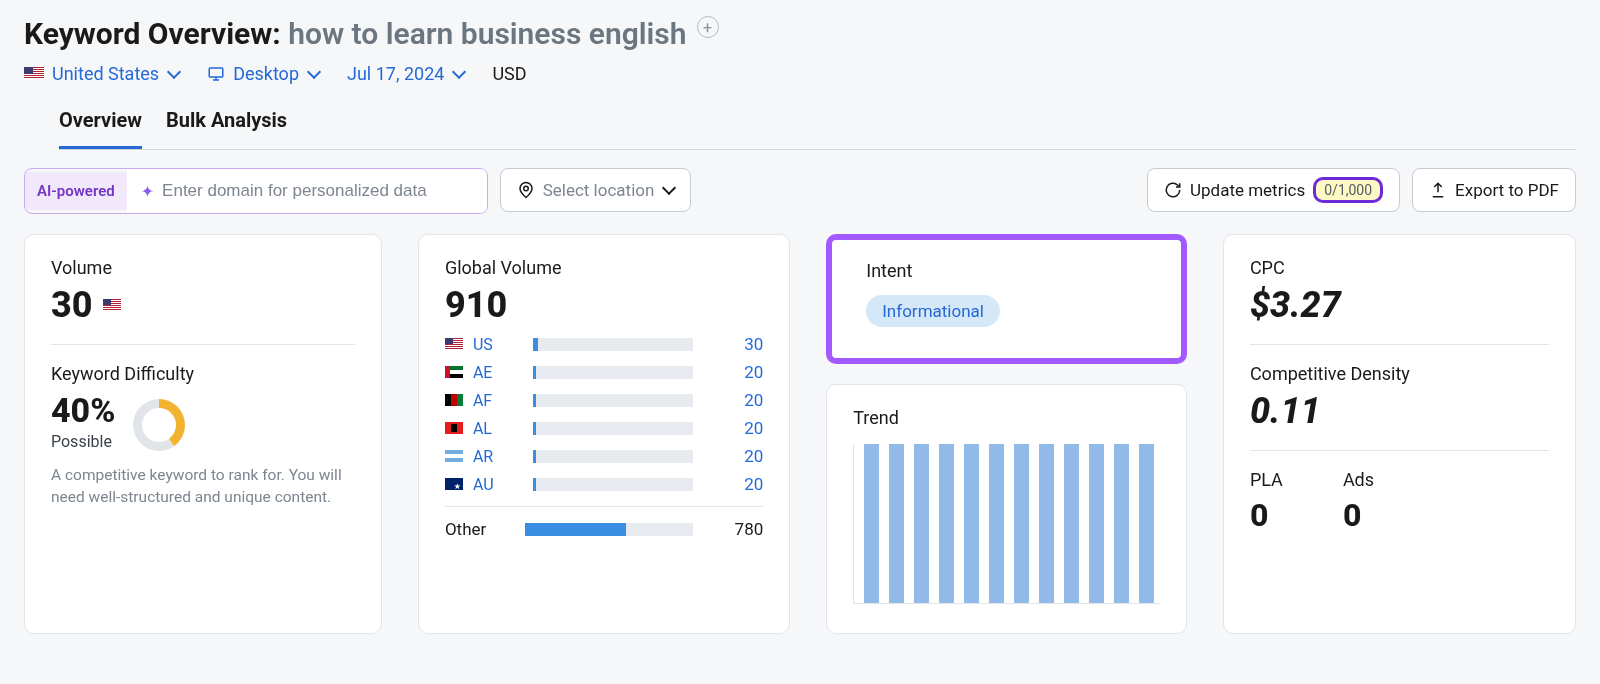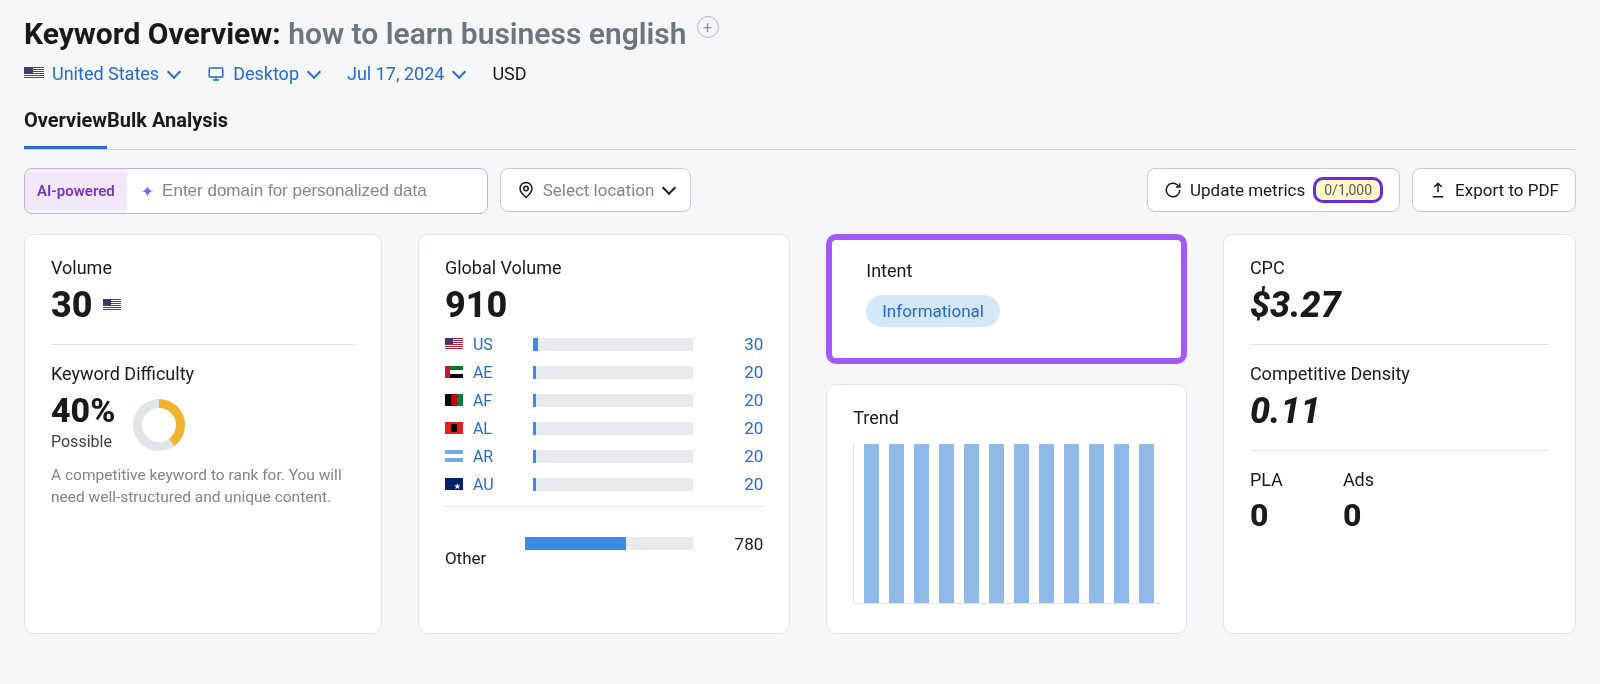--- a/index.html
+++ b/index.html
@@ -6,21 +6,21 @@
   body { font-family: -apple-system, BlinkMacSystemFont, "Segoe UI", Roboto, Helvetica, Arial, sans-serif; background: #f6f7f8; color: #1a1a1a; width: 1600px; height: 684px; overflow: hidden; }
   .page { padding: 16px 24px 0 24px; }
   .title-row { display: flex; align-items: flex-start; gap: 10px; margin-bottom: 12px; }
   .title-row h1 { font-size: 30px; font-weight: 700; }
   .title-row h1 .kw { color: #6c7680; font-weight: 600; }
   .plus-circle { width:22px; height:22px; border:1.5px solid #b5bbc3; border-radius:50%; display:flex; align-items:center; justify-content:center; color:#8a929c; font-size:16px; cursor:pointer; }
   .filters { display:flex; gap:28px; align-items:center; margin-bottom:24px; font-size:18px; }
   .filters .f { display:flex; align-items:center; gap:8px; color:#2569d6; cursor:pointer; }
   .filters .f.static { color:#1a1a1a; cursor:default; }
   .chev { width:10px; height:10px; border-right:2px solid #2569d6; border-bottom:2px solid #2569d6; transform:rotate(45deg); margin-top:-4px; margin-left:2px; }
-  .tabs { display:flex; border-bottom:1px solid #d1d6dd; margin-bottom:18px; }
+  .tabs { display:flex; gap:24px; border-bottom:1px solid #d1d6dd; margin-bottom:18px;margin-left:35px; }
   .tab { font-size:20px; font-weight:700; padding:0 0 14px 0; color:#1a1a1a; cursor:pointer; border-bottom:3px solid transparent; }
   .tab.active { border-bottom-color:#2569d6; }
   .toolbar { display:flex; gap:12px; margin-bottom:20px; }
   .ai-group { display:flex; align-items:center; gap:0; border:1px solid #c9a9f2; border-radius:8px; overflow:hidden; }
   .ai-badge { background:#f1e8fc; color:#7435c4; font-weight:600; font-size:15px; padding:10px 12px; display:flex; align-items:center; }
   .ai-input { display:flex; align-items:center; gap:8px; background:#fff; padding:0 14px; width:360px; height:44px; }
   .ai-input input { border:none; outline:none; font-size:17px; width:100%; color:#333; }
   .ai-input input::placeholder { color:#7d858f; }
   .sparkle { color:#8b5cf6; font-size:16px; }
   .btn { display:flex; align-items:center; gap:8px; background:#fff; border:1px solid #c5cbd3; border-radius:8px; padding:0 16px; height:44px; font-size:17px; color:#1a1a1a; cursor:pointer; }
@@ -41,21 +41,21 @@
   .donut { width:52px; height:52px; border-radius:50%; background: conic-gradient(#f2b430 0deg 144deg, #e1e5ea 144deg 360deg); position:relative; }
   .donut::after { content:""; position:absolute; inset:9px; background:#fff; border-radius:50%; }
   .desc { font-size:15.5px; color:#7d858f; line-height:1.4; margin-top:14px; }
   .gv-row { display:flex; align-items:center; gap:10px; margin:8px 0; }
   .cc { color:#2569d6; font-size:16px; width:36px; cursor:pointer; }
   .flag { width:20px; height:13px; display:inline-block; background:#ccc; flex-shrink:0; }
   .bar-track { flex:1; height:13px; background:#e7eaee; margin:0 14px; position:relative; }
   .bar-fill { position:absolute; left:0; top:0; bottom:0; background:#3a8de0; }
   .gv-val { color:#2569d6; font-size:17px; width:46px; text-align:right; }
   .gv-val.dark { color:#1a1a1a; }
-  .other { color:#1a1a1a; font-size:17px;margin-top:29px; }
+  .other { color:#1a1a1a; font-size:17px; }
   .intent-card { border:6px solid #a259ff; border-radius:10px; background:#fff; padding:20px 34px; height:130px; }
   .intent-pill { display:inline-block; background:#d5e8f8; color:#2569d6; padding:6px 16px; border-radius:18px; font-size:17px; margin-top:8px; }
   .trend-card { flex:1; }
   .trend-chart { display:flex; align-items:flex-end; gap:10px; height:160px; margin-top:16px; border-left:1px solid #e1e5ea; border-bottom:1px solid #e1e5ea; padding:0 6px 0 10px; }
   .trend-bar { flex:1; background:#92bae8; }
   .cpc .big { margin-bottom:10px;font-style:italic; }
   .two { display:flex; gap:60px; margin-top:10px; }
   .two .label { font-size:18px; }
   .two .big2 { font-size:32px; font-weight:800; margin-top:4px; }
   .flag-us { background: linear-gradient(to bottom, #b22234 0 8%, #fff 8% 16%, #b22234 16% 24%, #fff 24% 32%, #b22234 32% 40%, #fff 40% 48%, #b22234 48% 56%, #fff 56% 64%, #b22234 64% 72%, #fff 72% 80%, #b22234 80% 88%, #fff 88% 100%); position:relative; }

